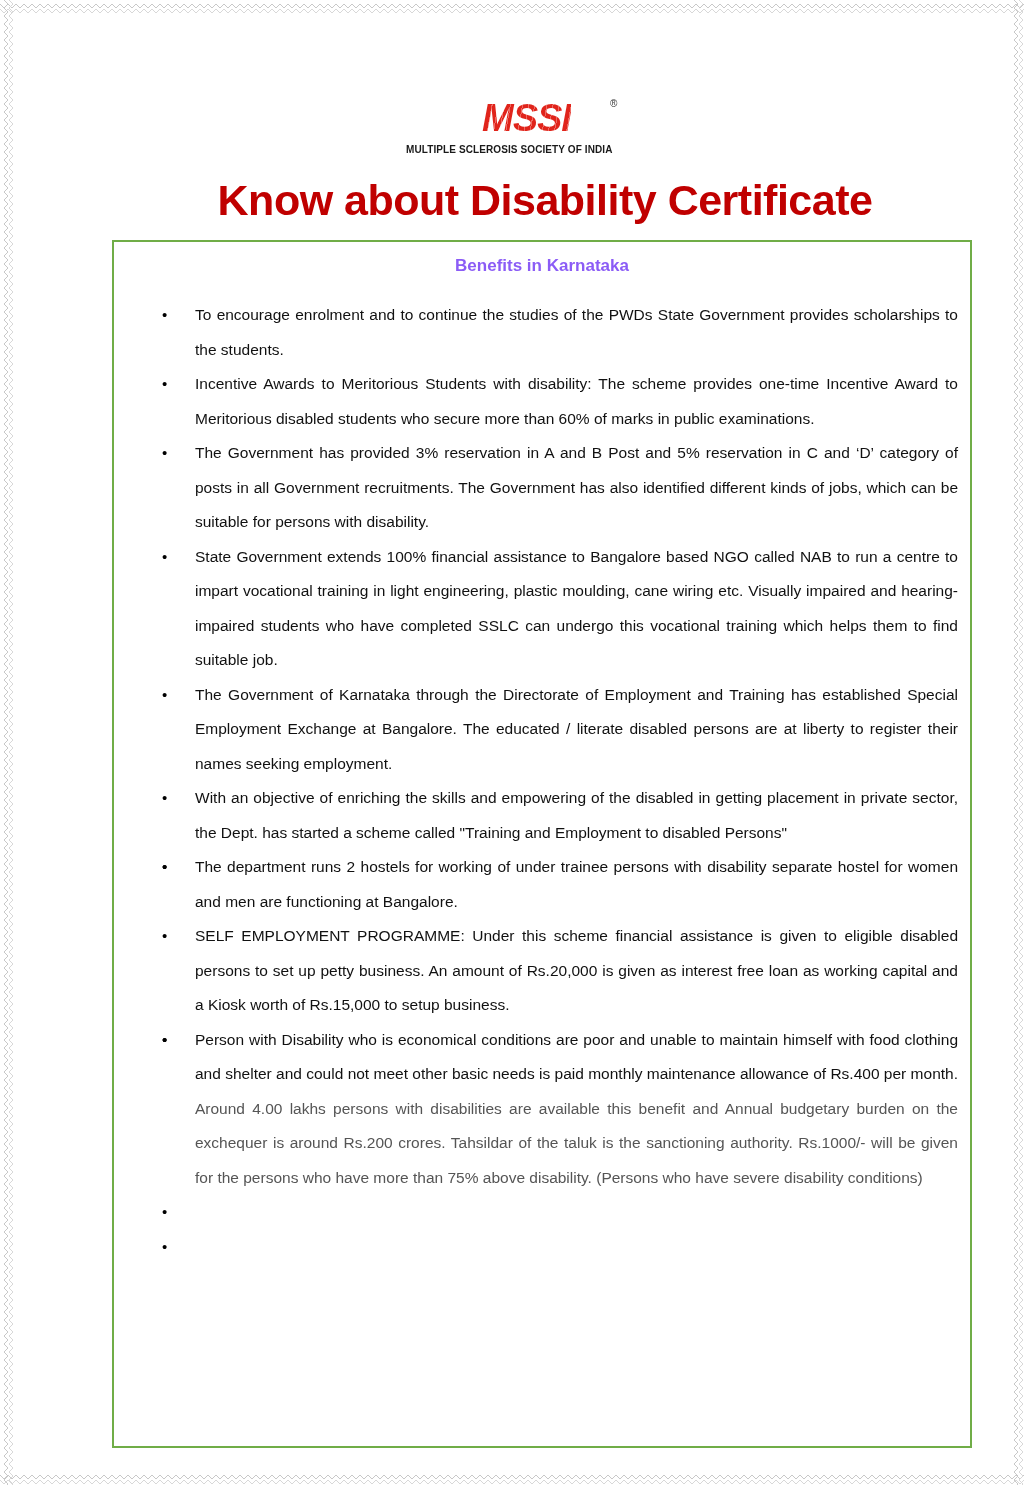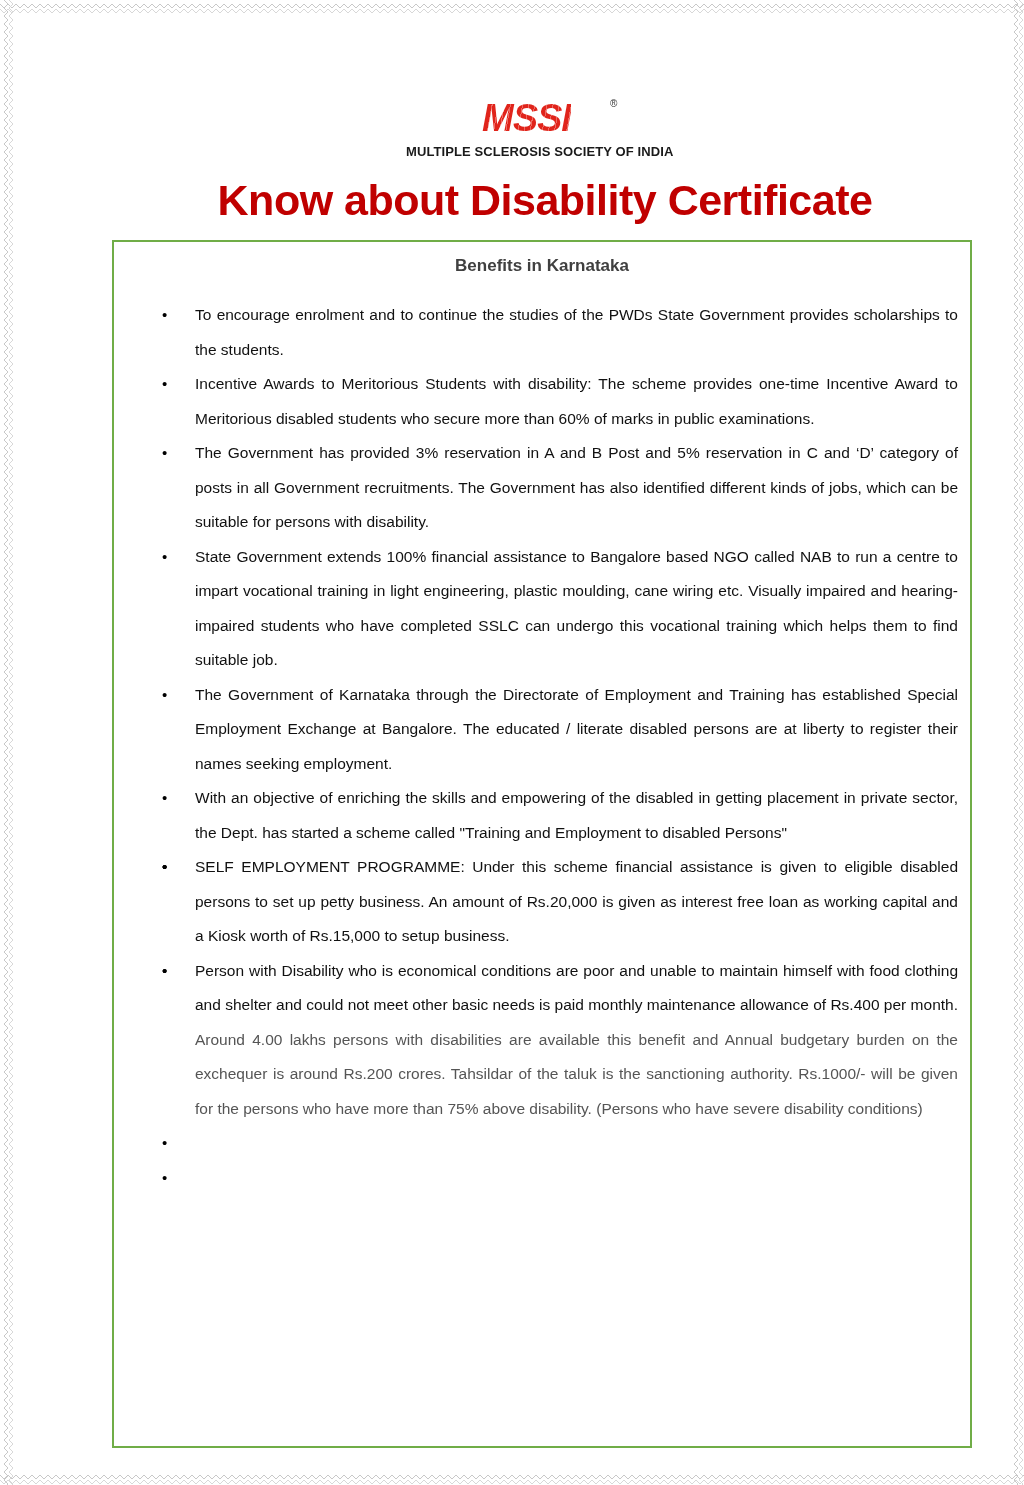--- a/index.html
+++ b/index.html
@@ -18,37 +18,37 @@
   .logo-wrap { position: absolute; left: 400px; top: 96px; width: 300px; height: 70px; }
   .logo-mark {
     position: absolute; left: 82px; top: 0; font-family: "Liberation Sans", sans-serif;
     font-weight: bold; font-style: italic; font-size: 38px; color: #e0241b;
     letter-spacing: -1px; line-height: 44px;
     background: repeating-linear-gradient(100deg, #e0241b 0 5px, #f06a62 5px 6px);
     -webkit-background-clip: text; background-clip: text; -webkit-text-fill-color: transparent;
   }
   .logo-reg { position: absolute; left: 210px; top: 2px; font-size: 10px; color: #333; }
   .logo-org {
-    position: absolute; left: 6px; top: 48px; font-size: 13px; font-weight: bold;
+    position: absolute; left: 6px; top: 48px; font-size: 10px; font-weight: bold;
     color: #1a1a1a; letter-spacing: 0.1px; white-space: nowrap;
   }
 
   .page-title {
     position: absolute; left: 0; top: 174px; width: 1090px; text-align: center;
     font-family: "Liberation Sans", sans-serif; font-weight: bold; font-size: 43px;
     color: #c00000; letter-spacing: -0.5px; line-height: 52px;
   }
 
   .content-box {
     position: absolute; left: 112px; top: 240px; width: 860px; height: 1208px;
     border: 2px solid #70ad47;
   }
   .box-heading {
     position: absolute; left: 0; top: 14px; width: 100%; text-align: center;
-    font-size: 17px; font-weight: bold; color: #404040;
+    font-size: 17px; font-weight: bold; color: #8b5cf6;
   }
   .benefit-list {
     position: absolute; left: 48px; top: 56px; width: 796px; list-style: none;
   }
   .benefit-item {
     position: relative; padding-left: 33px; font-size: 15.5px; line-height: 34.5px;
     text-align: justify; color: #111;
   }
   .benefit-item .bullet {
     position: absolute; left: 0; top: 0; font-size: 15px; line-height: 34.5px; color: #000;
@@ -115,20 +115,21 @@
     </li>
     <li class="benefit-item">
       <span class="bullet">•</span>
       <span>With an objective of enriching the skills and empowering of the disabled in getting placement in private sector, the Dept. has started a scheme called "Training and Employment to disabled Persons"</span>
     </li>
     <li class="benefit-item">
       <span class="bullet">•</span>
     </li>
     <li class="benefit-item">
       <span class="bullet">•</span>
+      <span>The department runs 2 hostels for working of under trainee persons with disability separate hostel for women and men are functioning at Bangalore.</span>
     </li>
     <li class="benefit-item">
       <span class="bullet">•</span>
       <span>SELF EMPLOYMENT PROGRAMME: Under this scheme financial assistance is given to eligible disabled persons to set up petty business. An amount of Rs.20,000 is given as interest free loan as working capital and a Kiosk worth of Rs.15,000 to setup business.</span>
     </li>
     <li class="benefit-item">
       <span class="bullet">•</span>
     </li>
     <li class="benefit-item">
       <span class="bullet">•</span>

